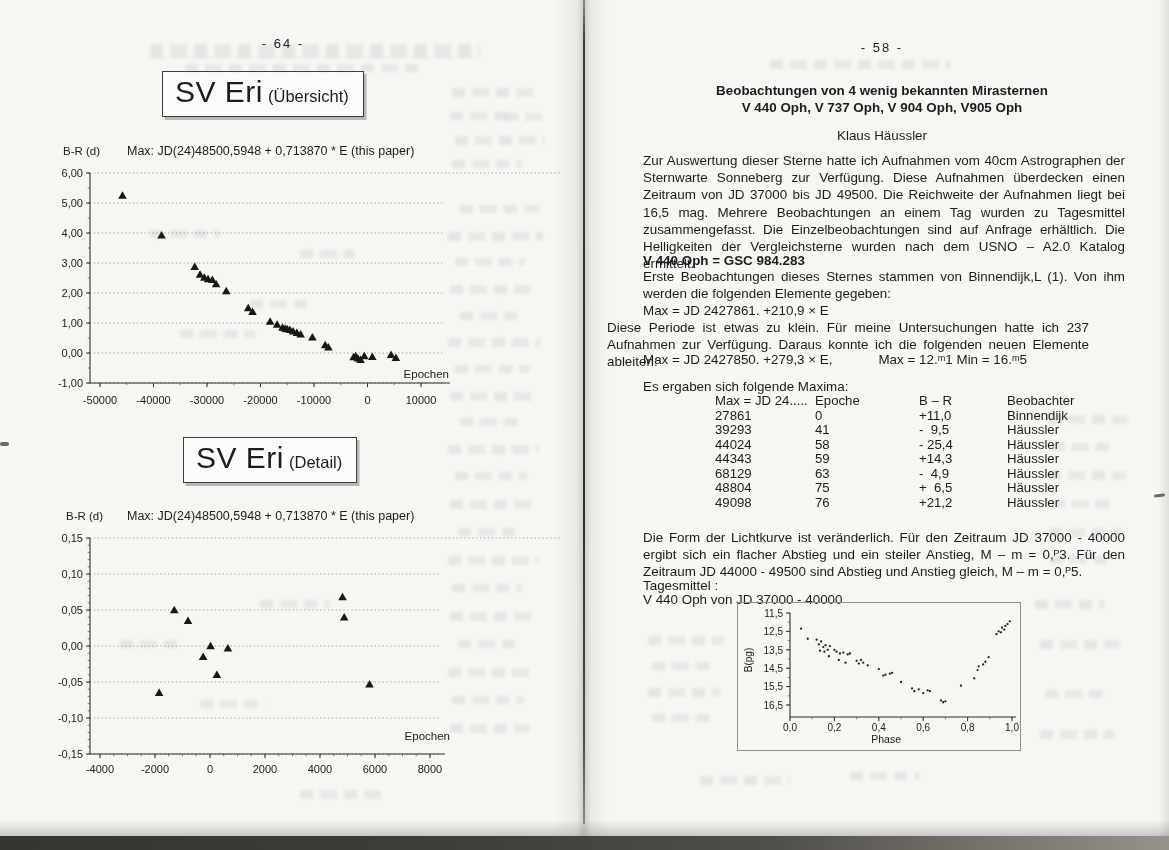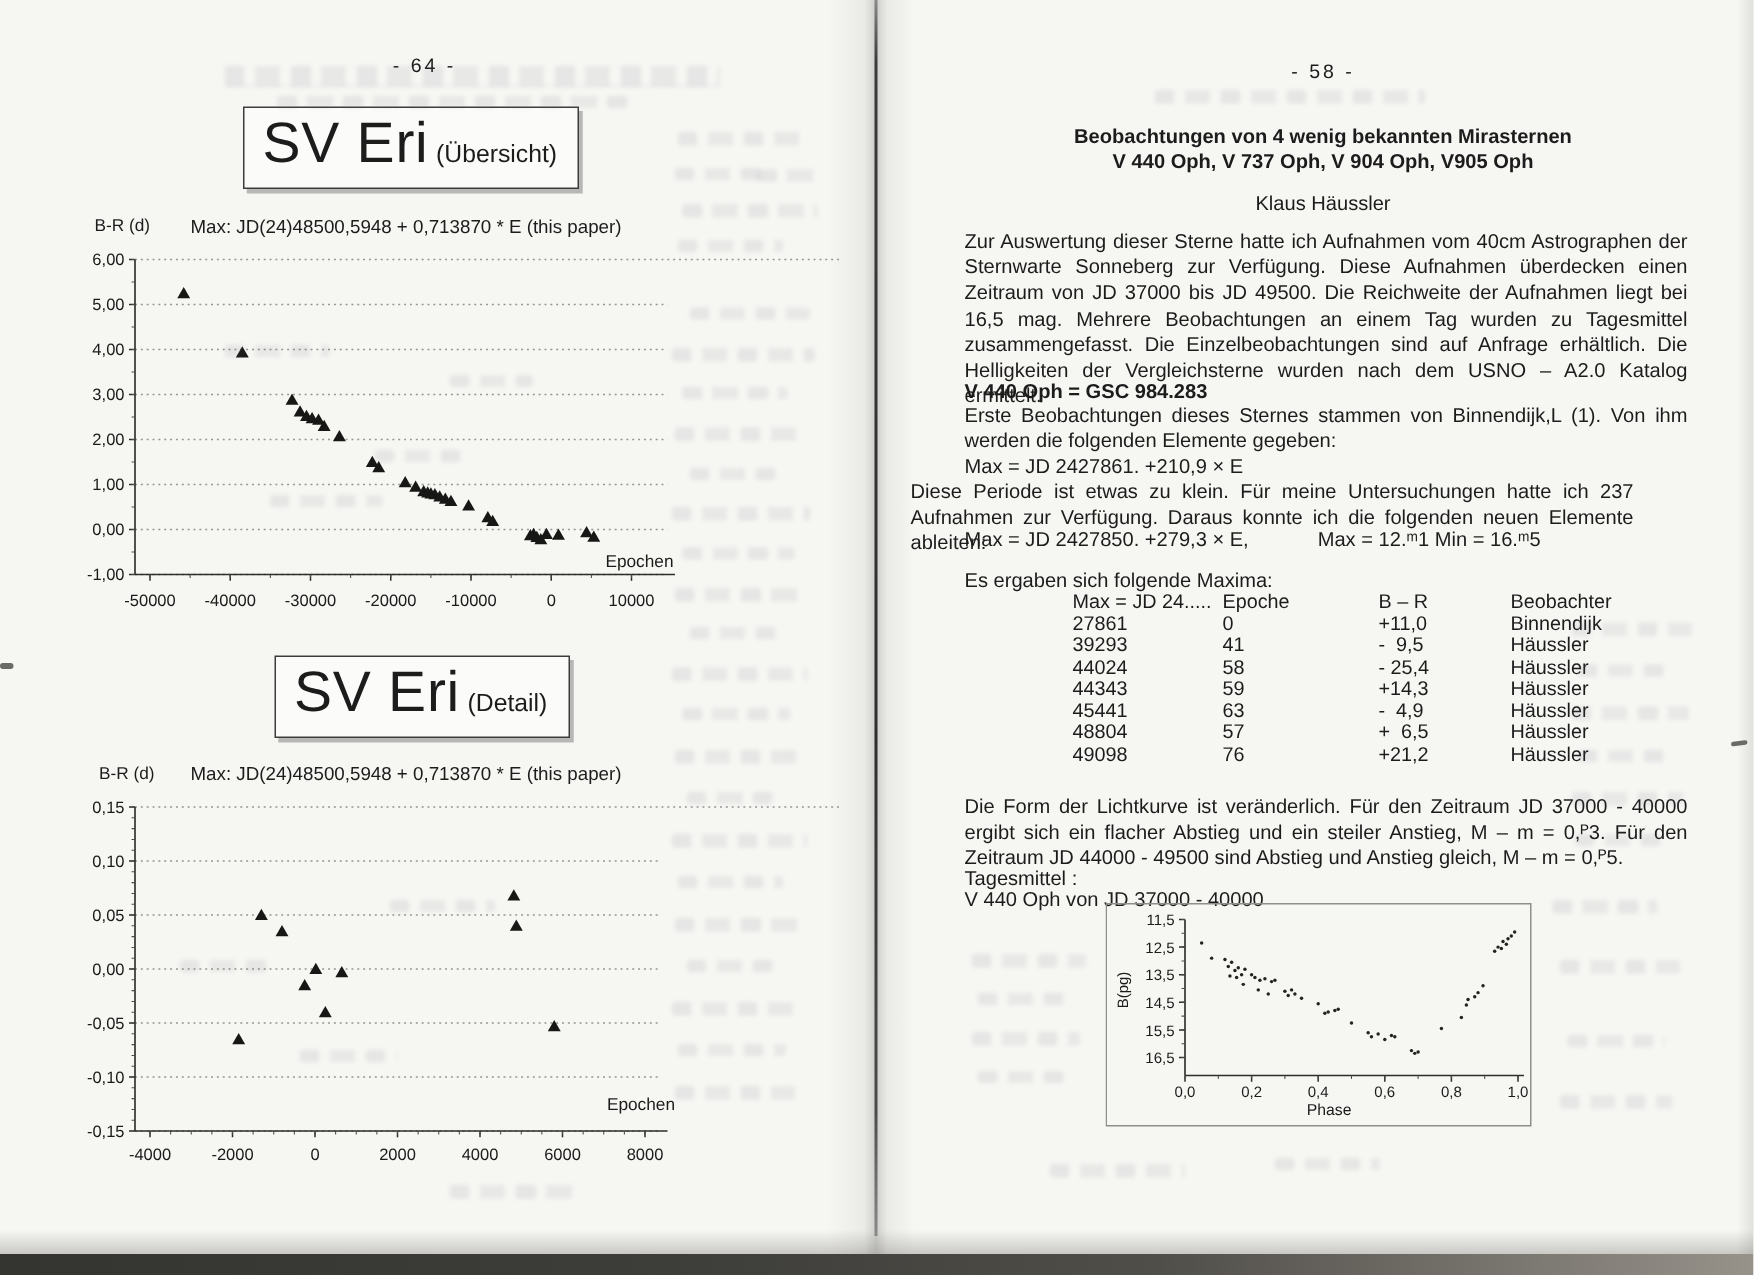--- a/index.html
+++ b/index.html
@@ -8,21 +8,21 @@
     background:#f6f6f3;color:#1c1c1c;
     font-family:"Liberation Sans","DejaVu Sans",sans-serif;
   }
   .abs{position:absolute}
   .page-num{font-size:13px;letter-spacing:2px;text-align:center;width:80px}
   .title-box{
     position:absolute;background:#fbfbf9;border:1.6px solid #3c3c3c;
     box-shadow:2.5px 3px 0 rgba(90,90,90,.4);
     padding:3px 14px 7px 12px;white-space:nowrap;
   }
-  .title-box .main{font-size:38px;letter-spacing:.5px}
+  .title-box .main{font-size:30px;letter-spacing:.5px}
   .title-box .sub{font-size:16.5px;margin-left:5px}
   .chart-ylabel{font-size:11.5px}
   .chart-annotation{font-size:12.5px}
   .rp{font-size:13.4px;line-height:17.2px}
   .center{text-align:center}
   .bold{font-weight:700}
   .justify{text-align:justify}
   table.maxima{border-collapse:collapse;font-size:13.2px;line-height:14.5px;margin-left:72px}
   table.maxima td{padding:0;white-space:pre}
   table.maxima .c0{width:100px}
@@ -338,28 +338,28 @@
         <td class="c2">- 25,4</td>
         <td class="c3">Häussler</td>
       </tr>
         <tr>
         <td class="c0">44343</td>
         <td class="c1">59</td>
         <td class="c2">+14,3</td>
         <td class="c3">Häussler</td>
       </tr>
         <tr>
-        <td class="c0">45441</td>
+        <td class="c0">68129</td>
         <td class="c1">63</td>
         <td class="c2">-  4,9</td>
         <td class="c3">Häussler</td>
       </tr>
         <tr>
         <td class="c0">48804</td>
-        <td class="c1">57</td>
+        <td class="c1">75</td>
         <td class="c2">+  6,5</td>
         <td class="c3">Häussler</td>
       </tr>
         <tr>
         <td class="c0">49098</td>
         <td class="c1">76</td>
         <td class="c2">+21,2</td>
         <td class="c3">Häussler</td>
       </tr>
   </tbody>

